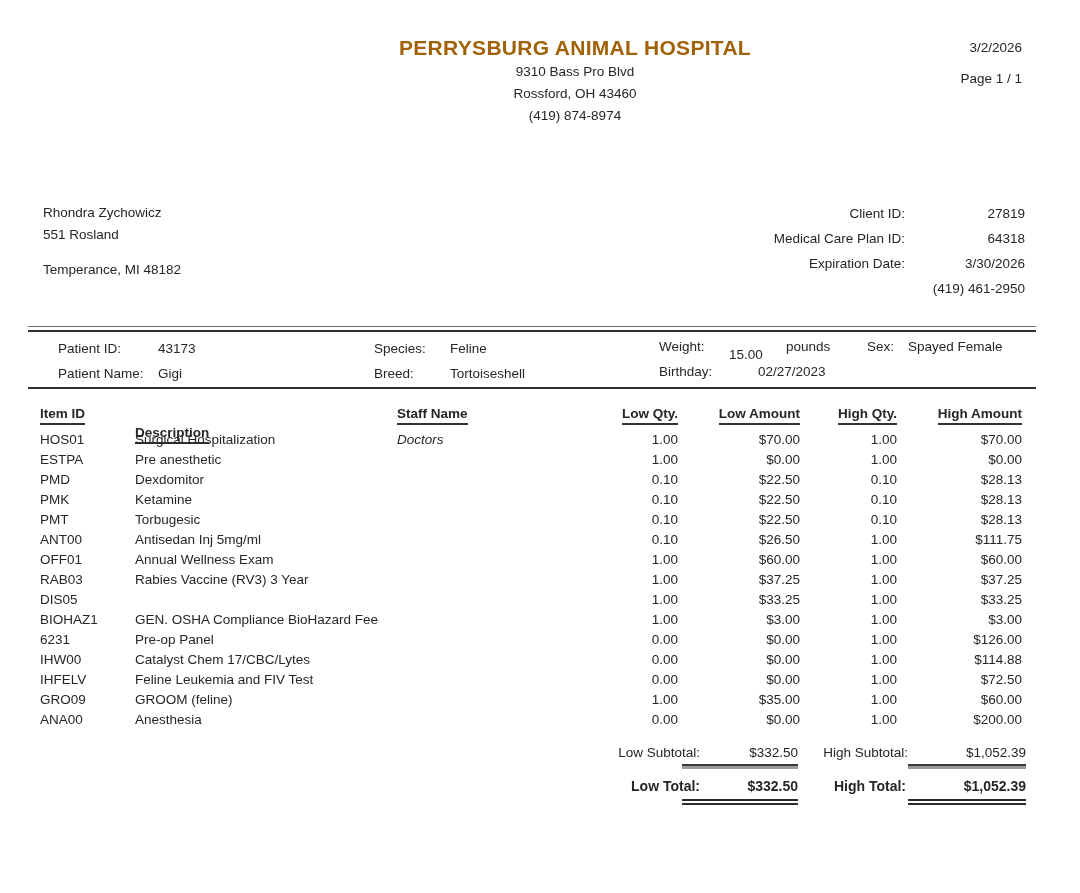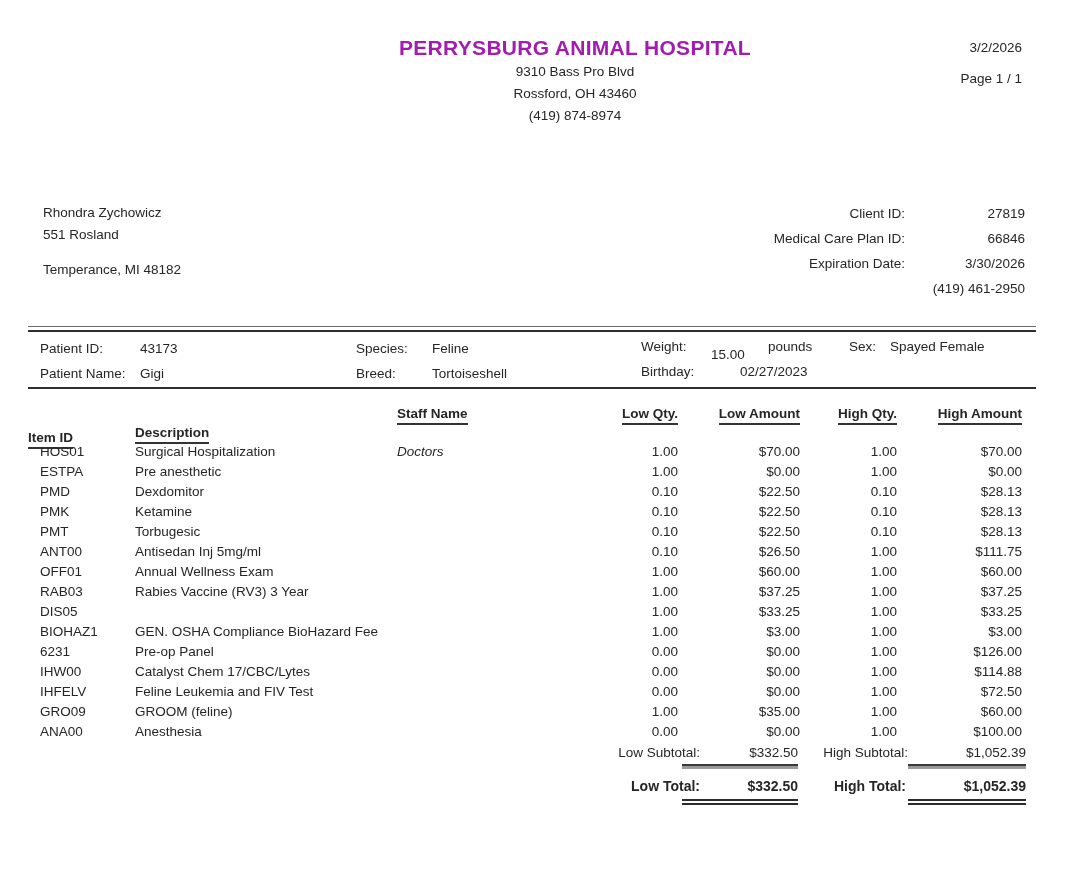--- a/index.html
+++ b/index.html
@@ -9,21 +9,21 @@
     height: 893px;
     background: #ffffff;
     font-family: "Liberation Sans", sans-serif;
     color: #262626;
     overflow: hidden;
   }
   .abs { position: absolute; }
 
   
   .clinic-header { left: 330px; top: 36px; width: 490px; text-align: center; }
-  .clinic-name { font-size: 21px; font-weight: bold; letter-spacing: 0.3px; color: #a21caf; }
+  .clinic-name { font-size: 21px; font-weight: bold; letter-spacing: 0.3px; color: #a16207; }
   .clinic-line { font-size: 13.5px; line-height: 20px; margin-top: 2px; }
   .clinic-line:first-of-type { margin-top: 7px; }
 
   
   .page-meta { right: 58px; top: 40px; text-align: right; font-size: 13.5px; }
   .page-meta .meta-date { margin-bottom: 16px; }
 
   
   .client-block { left: 43px; top: 202px; font-size: 13.5px; line-height: 22px; }
   .client-city { margin-top: 13px; }
@@ -33,29 +33,29 @@
   .id-row { display: flex; justify-content: flex-end; height: 25px; }
   .id-label { width: 210px; text-align: right; }
   .id-value { width: 120px; text-align: right; }
   .client-phone { text-align: right; height: 25px; }
 
   
   .rule { background: #2f2f2f; }
   .rule-thin { background: #6a6a6a; }
 
   
-  .pf { font-size: 13.5px; white-space: nowrap; }
+  .pf { font-size: 13.5px; white-space: nowrap; margin-left: 18px; }
 
   
   .th { font-size: 13.5px; font-weight: bold; white-space: nowrap; }
   .th .ul { display: inline-block; border-bottom: 2px solid #333; padding-bottom: 2px; }
   .right-box { text-align: right; }
 
   
-  .rows { left: 0; top: 442px; width: 1080px; }
+  .rows { left: 0; top: 430px; width: 1080px; }
   .tr { position: relative; height: 20px; font-size: 13.5px; }
   .td { position: absolute; top: 0; line-height: 20px; white-space: nowrap; }
   .c-item { left: 40px; }
   .c-desc { left: 135px; }
   .c-staff { left: 397px; font-style: italic; }
   .c-lq { left: 595px; width: 83px; text-align: right; }
   .c-la { left: 690px; width: 110px; text-align: right; }
   .c-hq { left: 817px; width: 80px; text-align: right; }
   .c-ha { left: 912px; width: 110px; text-align: right; }
 
@@ -97,21 +97,21 @@
     <div class="client-city">Temperance, MI 48182</div>
   </div>
 
   <div class="abs ids-block">
     <div class="id-row">
       <span class="id-label">Client ID:</span>
       <span class="id-value">27819</span>
     </div>
     <div class="id-row">
       <span class="id-label">Medical Care Plan ID:</span>
-      <span class="id-value">66846</span>
+      <span class="id-value">64318</span>
     </div>
     <div class="id-row">
       <span class="id-label">Expiration Date:</span>
       <span class="id-value">3/30/2026</span>
     </div>
     <div class="client-phone">(419) 461-2950</div>
   </div>
 
   <div class="abs rule-thin" style="left:28px; top:326px; width:1008px; height:1px;"></div>
   <div class="abs rule" style="left:28px; top:330px; width:1008px; height:2px;"></div>
@@ -127,21 +127,21 @@
   <span class="abs pf" style="left:849px; top:339px;">Sex:</span>
   <span class="abs pf" style="left:890px; top:339px;">Spayed Female</span>
 
   <span class="abs pf" style="left:40px; top:366px;">Patient Name:</span>
   <span class="abs pf" style="left:140px; top:366px;">Gigi</span>
   <span class="abs pf" style="left:356px; top:366px;">Breed:</span>
   <span class="abs pf" style="left:432px; top:366px;">Tortoiseshell</span>
   <span class="abs pf" style="left:641px; top:364px;">Birthday:</span>
   <span class="abs pf" style="left:740px; top:364px;">02/27/2023</span>
 
-  <div class="abs th" style="left:28px; top:406px;margin-top:24px;"><span class="ul">Item ID</span></div>
+  <div class="abs th" style="left:40px; top:406px;"><span class="ul">Item ID</span></div>
   <div class="abs th" style="left:135px; top:425px;"><span class="ul">Description</span></div>
   <div class="abs th" style="left:397px; top:406px;"><span class="ul">Staff Name</span></div>
   <div class="abs th right-box" style="left:595px; top:406px; width:83px;"><span class="ul">Low Qty.</span></div>
   <div class="abs th right-box" style="left:690px; top:406px; width:110px;"><span class="ul">Low Amount</span></div>
   <div class="abs th right-box" style="left:817px; top:406px; width:80px;"><span class="ul">High Qty.</span></div>
   <div class="abs th right-box" style="left:912px; top:406px; width:110px;"><span class="ul">High Amount</span></div>
 
   <div class="abs rows">
     <div class="tr">
       <span class="td c-item">HOS01</span>
@@ -268,21 +268,21 @@
         <span class="td c-hq">1.00</span>
         <span class="td c-ha">$60.00</span>
     </div>
     <div class="tr">
       <span class="td c-item">ANA00</span>
         <span class="td c-desc">Anesthesia</span>
         <span class="td c-staff"></span>
         <span class="td c-lq">0.00</span>
         <span class="td c-la">$0.00</span>
         <span class="td c-hq">1.00</span>
-        <span class="td c-ha">$100.00</span>
+        <span class="td c-ha">$200.00</span>
     </div>
   </div>
 
   <div class="abs sub-label" style="left:558px; top:745px; width:142px;">Low Subtotal:</div>
   <div class="abs sub-amount" style="left:682px; top:745px; width:116px;">$332.50</div>
   <div class="abs sub-label" style="left:770px; top:745px; width:138px;">High Subtotal:</div>
   <div class="abs sub-amount" style="left:908px; top:745px; width:118px;">$1,052.39</div>
 
   <div class="abs tot-label" style="left:558px; top:778px; width:142px;">Low Total:</div>
   <div class="abs tot-amount" style="left:682px; top:778px; width:116px;">$332.50</div>

